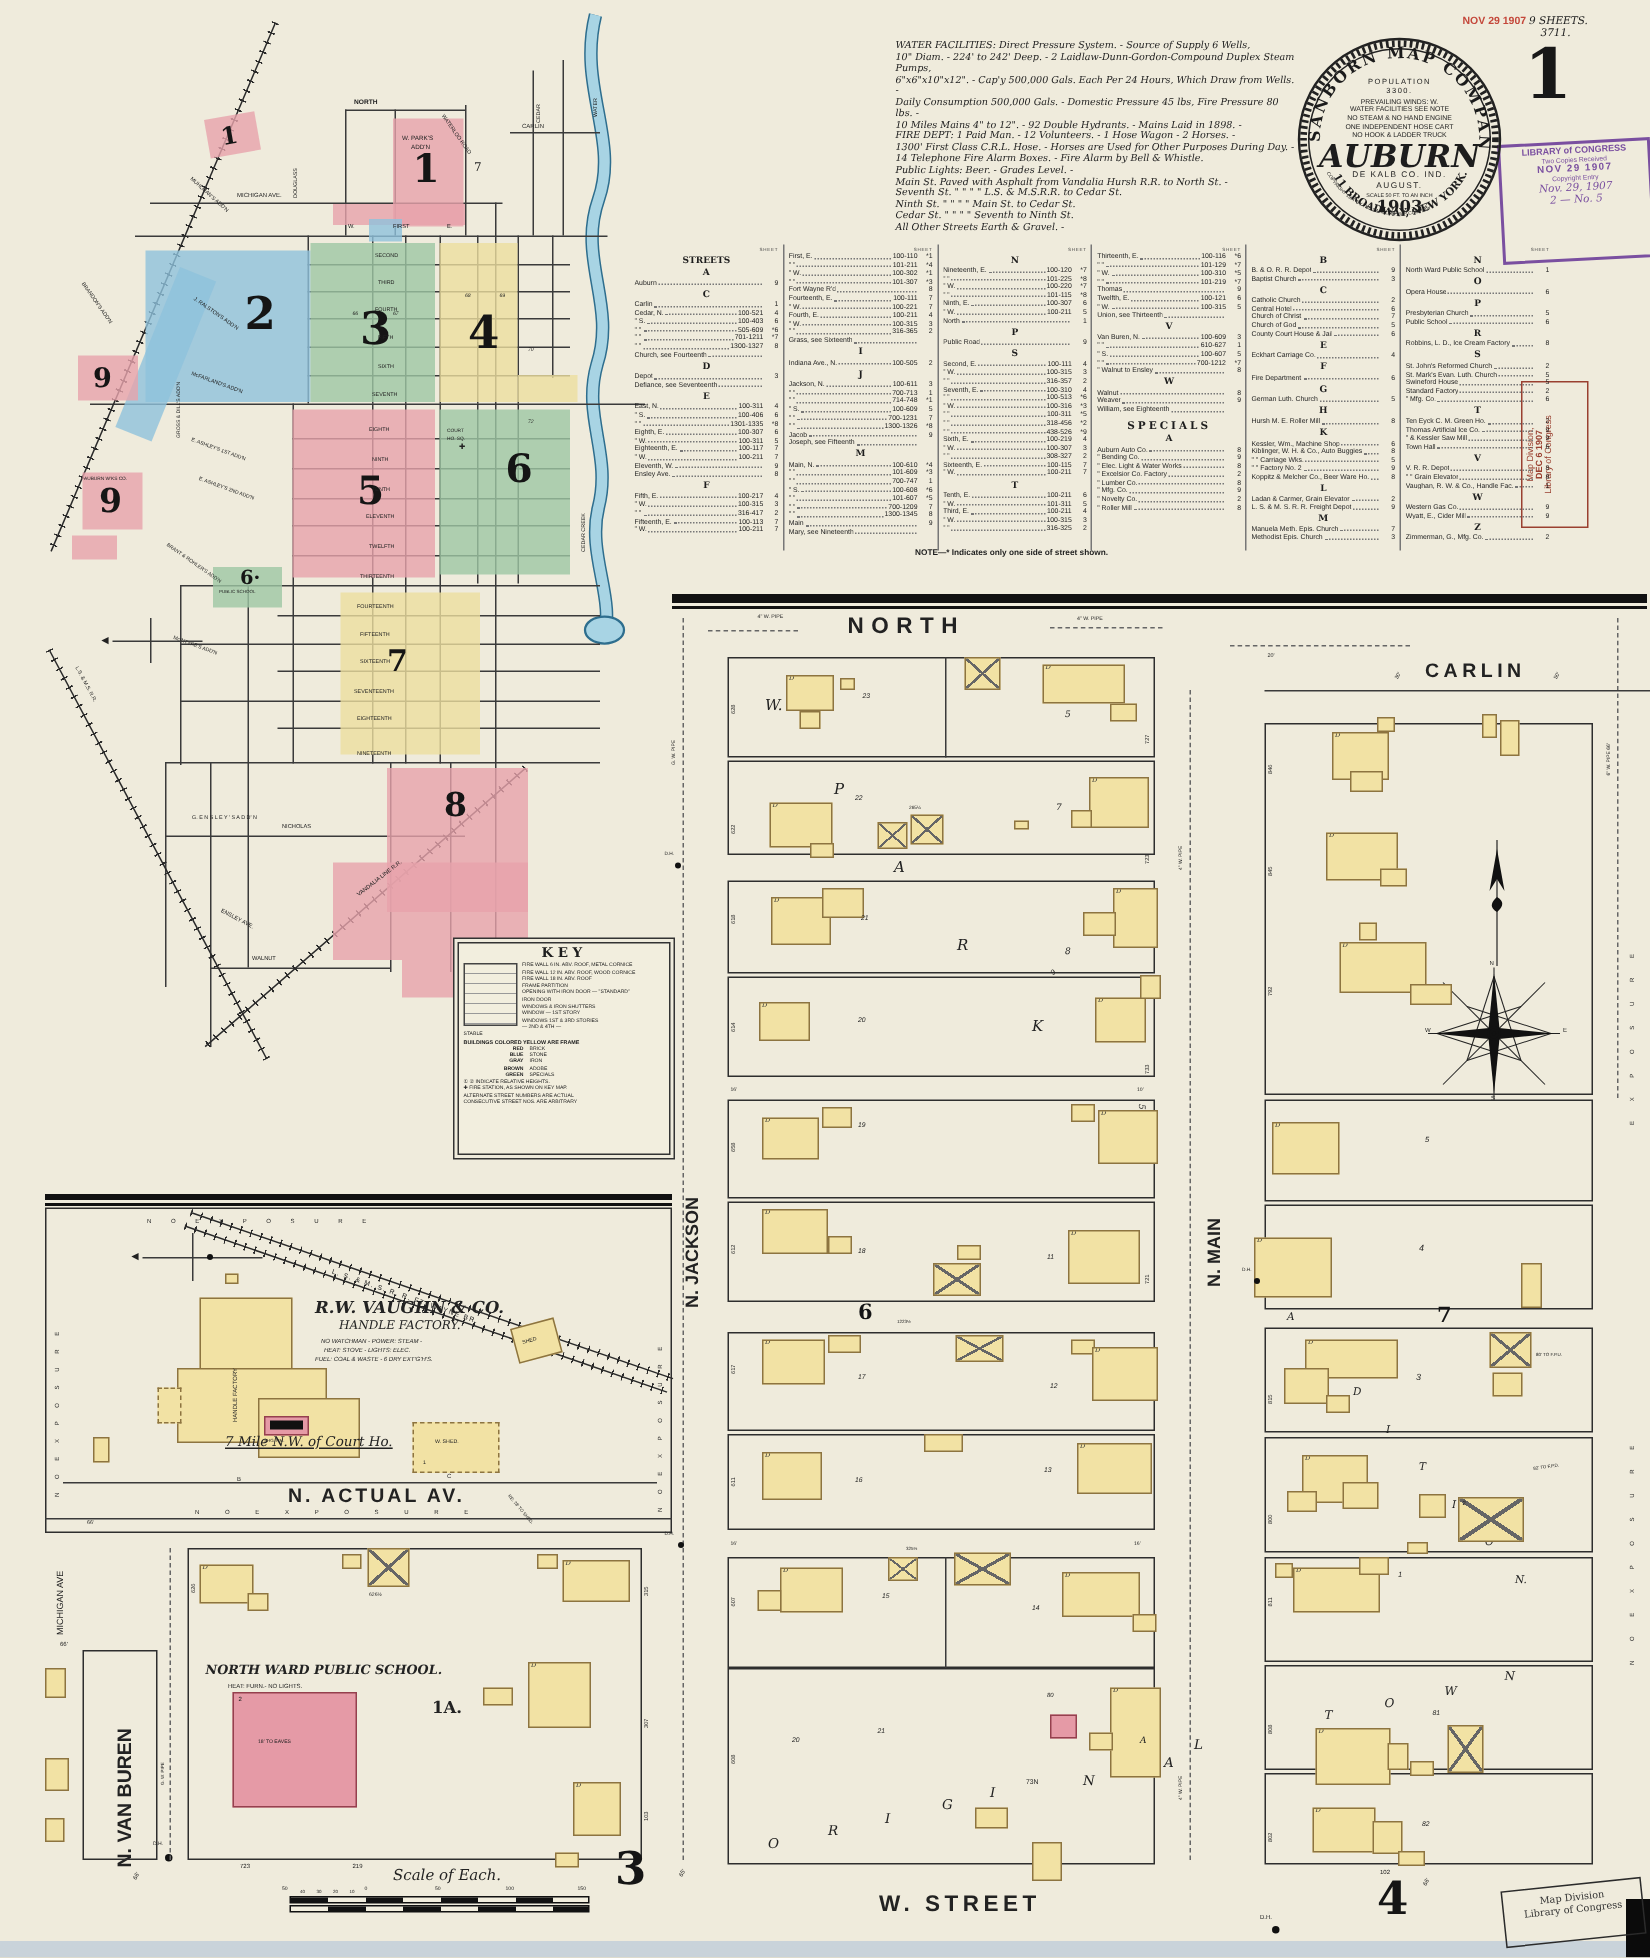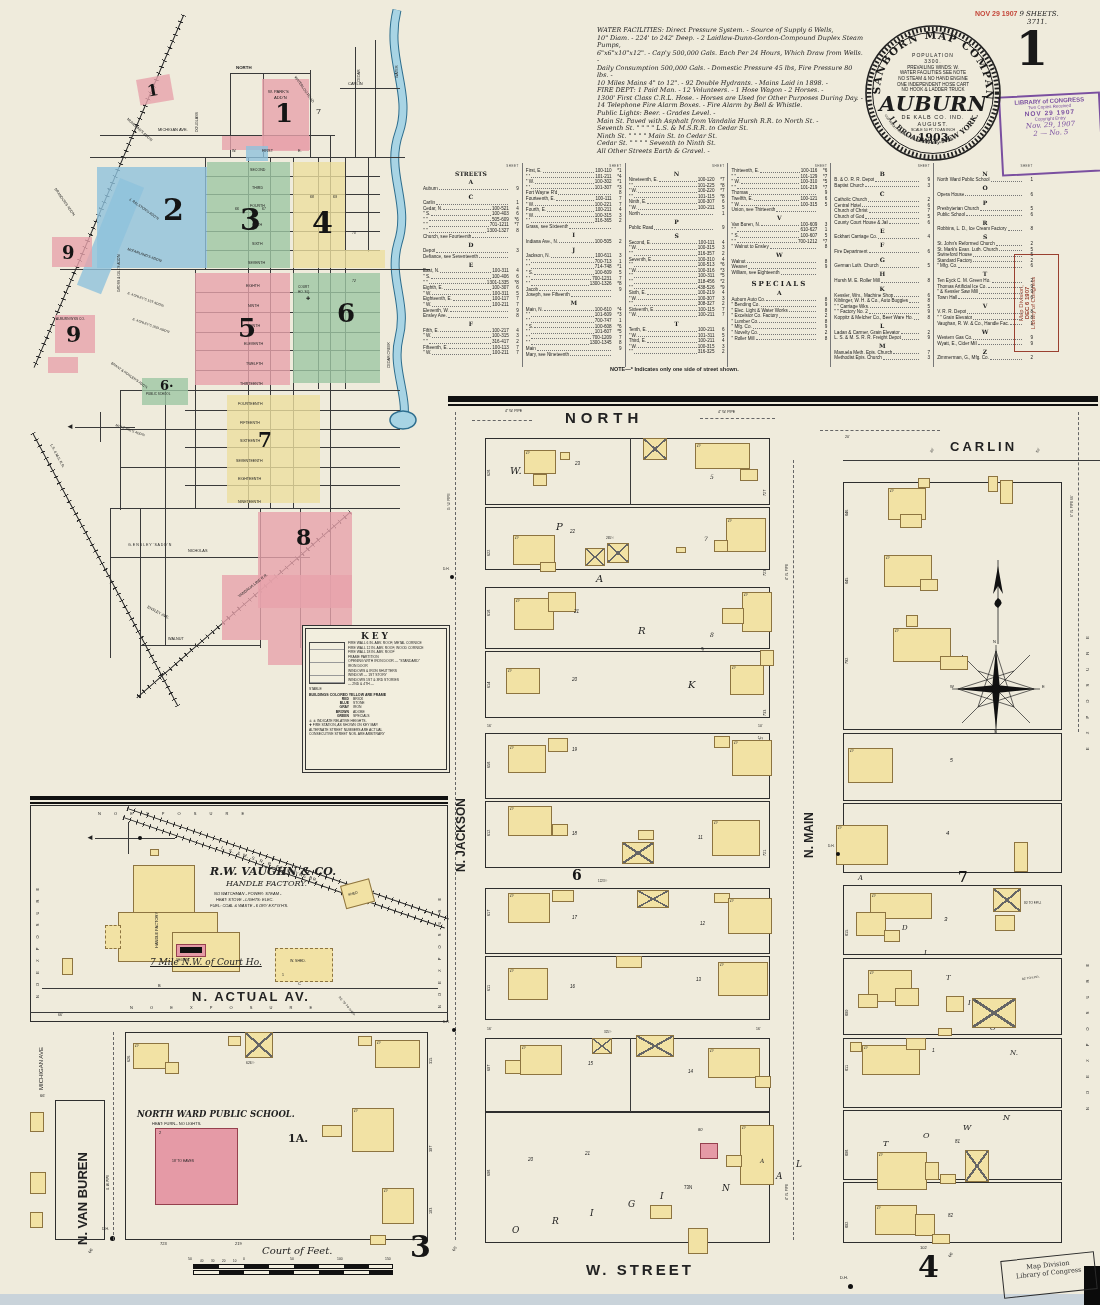--- a/index.html
+++ b/index.html
@@ -535,21 +535,21 @@
       <div class="mi v" style="left: 430px; top: 1048px; height: 16px; font-size: 3.8px;">315</div>
       <div class="mi v" style="left: 430px; top: 1136px; height: 16px; font-size: 3.8px;">307</div>
       <div class="mi v" style="left: 430px; top: 1198px; height: 16px; font-size: 3.8px;">103</div>
       <div class="mi t" style="left: 160px; top: 1242px; font-size: 4px;">723</div>
       <div class="mi t" style="left: 235px; top: 1242px; font-size: 4px;">219</div>
       <div class="mi t" style="left: 88px; top: 1252px; font-size: 4px; transform: rotate(-60deg); transform-origin: 0px 0px;">66'</div>
       <div class="mi dot" style="left: 110px; top: 1236px; width: 5px; height: 5px;"></div>
       <div class="mi t" style="left: 102px; top: 1228px; font-size: 3.4px;">D.H.</div>
       <div class="mi dashv" style="left: 113px; top: 1032px; height: 208px;"></div>
       <div class="mi v" style="left: 107px; top: 1150px; height: 40px; font-size: 3px;">G. W. PIPE</div>
-      <div class="mi t" style="left: 262px; top: 1246px; font-size: 10px; font-style: italic; font-family: &quot;DejaVu Serif&quot;, serif;">Court  of  Feet.</div>
+      <div class="mi t" style="left: 262px; top: 1246px; font-size: 10px; font-style: italic; font-family: &quot;DejaVu Serif&quot;, serif;">Scale  of  Each.</div>
       <div class="mi sc" style="left: 193px; top: 1264px; width: 200px; height: 5px;"></div>
       <div class="mi sc2" style="left: 193px; top: 1270px; width: 200px; height: 5px;"></div>
       <div class="mi t" style="left: 188px; top: 1258px; font-size: 3.4px;">50</div>
       <div class="mi t" style="left: 200px; top: 1260px; font-size: 3px;">40</div>
       <div class="mi t" style="left: 211px; top: 1260px; font-size: 3px;">30</div>
       <div class="mi t" style="left: 222px; top: 1260px; font-size: 3px;">20</div>
       <div class="mi t" style="left: 233px; top: 1260px; font-size: 3px;">10</div>
       <div class="mi t" style="left: 243px; top: 1258px; font-size: 3.4px;">0</div>
       <div class="mi t" style="left: 290px; top: 1258px; font-size: 3.4px;">50</div>
       <div class="mi t" style="left: 337px; top: 1258px; font-size: 3.4px;">100</div>

